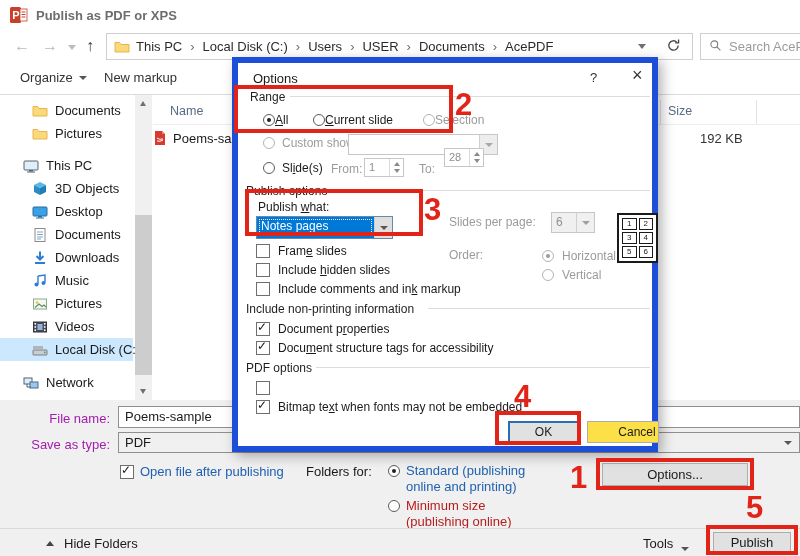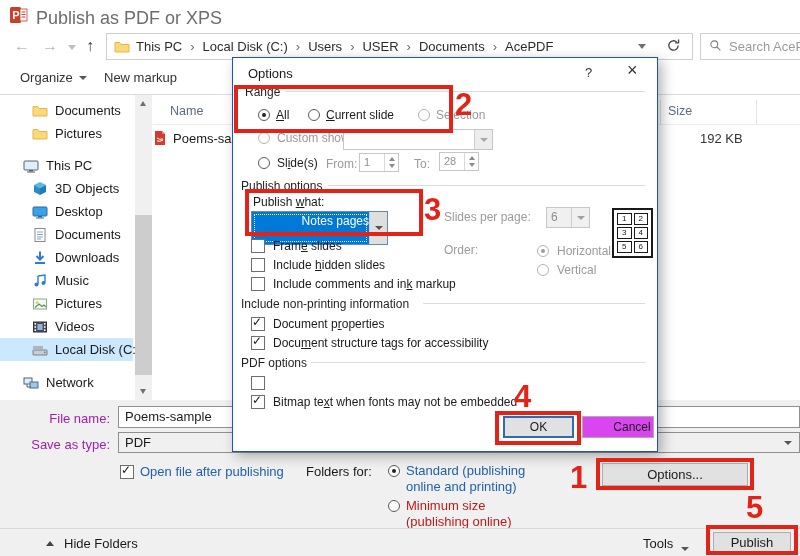--- a/index.html
+++ b/index.html
@@ -1,21 +1,21 @@
 <!DOCTYPE html>
 <html><head>
 <meta charset="utf-8">
 <style>
   html,body{margin:0;padding:0;background:#fff;}
   #screen{position:relative;width:800px;height:556px;background:#fff;overflow:hidden;
           font-family:"Liberation Sans",sans-serif;font-size:13px;color:#1a1a1a;}
   
   .titlebar{position:absolute;left:0;top:0;width:800px;height:30px;background:#fff;}
   .pp-icon{position:absolute;left:10px;top:6px;width:18px;height:18px;}
-  .win-title{position:absolute;left:36px;top:8px;color:#6d6d6d;font-size:18px;}
+  .win-title{position:absolute;left:36px;top:8px;color:#6d6d6d;font-size:13px;font-weight:bold;}
   
   .navrow{position:absolute;left:0;top:30px;width:800px;height:32px;background:#fff;}
   .nav-arrow{position:absolute;top:6px;font-size:16px;line-height:20px;}
   #back-btn{left:14px;color:#b9b9b9;}
   #fwd-btn{left:42px;color:#b9b9b9;}
   #nav-chev{position:absolute;left:68px;top:15px;width:0;height:0;border-left:4px solid transparent;border-right:4px solid transparent;border-top:5px solid #bdbdbd;}
   #up-btn{left:86px;color:#3c3c3c;}
   .addressbox{position:absolute;left:106px;top:3px;width:550px;height:27px;border:1px solid #cfcfcf;
               display:flex;align-items:center;padding-left:7px;box-sizing:border-box;background:#fff;}
   .addr-folder{width:16px;height:16px;margin-right:4px;flex:0 0 auto;}
@@ -80,55 +80,55 @@
   #options-btn{position:absolute;left:602px;top:63px;width:146px;height:23px;background:#e1e1e1;border:1px solid #adadad;
                box-sizing:border-box;text-align:center;line-height:21px;color:#1a1a1a;}
   
   .bottombar{position:absolute;left:0;top:528px;width:800px;height:28px;background:#f0f0f0;border-top:1px solid #d9d9d9;box-sizing:border-box;}
   #hf-chev{position:absolute;left:46px;top:12px;width:0;height:0;border-left:4px solid transparent;border-right:4px solid transparent;border-bottom:5px solid #444;}
   #hf-label{position:absolute;left:64px;top:7px;color:#1a1a1a;}
   #tools-btn{position:absolute;left:643px;top:7px;display:flex;align-items:flex-end;gap:8px;color:#1a1a1a;}
   #publish-btn{position:absolute;left:713px;top:3px;width:78px;height:21px;background:#e1e1e1;border:1px solid #adadad;
                box-sizing:border-box;text-align:center;line-height:19px;}
   
-  .dialog{position:absolute;left:232px;top:57px;width:426px;height:395px;background:#fff;border:1px solid #1d4ed8;
+  .dialog{position:absolute;left:232px;top:57px;width:426px;height:395px;background:#fff;border:6px solid #1d4ed8;
           box-sizing:border-box;box-shadow:4px 4px 12px rgba(0,0,0,.3);z-index:5;font-size:12px;}
   .dlg-title{position:absolute;left:15px;top:8px;font-size:13px;color:#1a1a1a;}
   .dlg-help{position:absolute;left:352px;top:7px;font-size:13px;color:#333;}
   .dlg-close{position:absolute;left:394px;top:2px;font-size:18px;color:#333;}
   .grp-lbl{position:absolute;color:#1f1f1f;}
   .grp-line{position:absolute;height:1px;background:#dcdcdc;}
   .drow{position:absolute;display:flex;align-items:center;gap:7px;height:16px;}
   .gray{color:#9b9b9b;}
-  .dradio-wrap{position:absolute;top:0;display:flex;align-items:center;gap:6px;height:16px;}
+  .dradio-wrap{position:absolute;top:0;display:flex;align-items:center;height:16px;}
   #range-radios{position:absolute;left:0;top:49px;width:420px;height:16px;}
   .dcombo{position:absolute;border:1px solid #c6c6c6;box-sizing:border-box;background:#fff;display:flex;}
   .dcombo .val{flex:1;padding-left:4px;line-height:19px;white-space:nowrap;overflow:hidden;}
   .dcombo .chevbox{width:17px;border-left:1px solid #cfcfcf;background:#ededed;display:flex;align-items:center;justify-content:center;}
   #cs-combo{left:110px;top:71px;width:150px;height:21px;}
-  #pw-combo{left:18px;top:153px;width:137px;height:34px;border-color:#6b87a8;text-align:right;}
+  #pw-combo{left:18px;top:153px;width:137px;height:23px;border-color:#6b87a8;}
   #pw-combo .val{background:#0078d7;color:#fff;outline:1px dotted #e8f2ff;outline-offset:-3px;}
   #pw-combo .chevbox{background:#dfdfdf;}
   #spp-combo{left:313px;top:149px;width:44px;height:21px;background:#f0f0f0;}
   #spp-combo .val{color:#8f8f8f;}
   #spp-combo .chevbox{background:#f0f0f0;}
   .spin{position:absolute;width:40px;height:19px;border:1px solid #c6c6c6;box-sizing:border-box;background:#fff;display:flex;}
   .spin .val{flex:1;padding-left:4px;font-size:11px;line-height:17px;color:#8f8f8f;}
   .spin .arrows{width:13px;border-left:1px solid #d9d9d9;display:flex;flex-direction:column;align-items:center;justify-content:space-evenly;}
   .spin .arrows .u{width:0;height:0;border-left:3px solid transparent;border-right:3px solid transparent;border-bottom:4px solid #8a8a8a;}
   .spin .arrows .d{width:0;height:0;border-left:3px solid transparent;border-right:3px solid transparent;border-top:4px solid #8a8a8a;}
   .chk-group{position:absolute;left:18px;}
   .chk-row{display:flex;align-items:center;gap:8px;height:19px;}
   #preview-grid{position:absolute;left:379px;top:150px;width:41px;height:50px;border:2px solid #1a1a1a;background:#fff;
                 box-sizing:border-box;display:grid;grid-template-columns:1fr 1fr;gap:2px;padding:3px;}
   #preview-grid .pcell{border:1px solid #1a1a1a;font-size:8px;line-height:10px;text-align:center;color:#1a1a1a;}
   #order-radios{position:absolute;left:304px;top:183px;width:110px;}
   #ok-btn{position:absolute;left:270px;top:358px;width:71px;height:22px;background:#e1e1e1;border:1px solid #2a6db5;
           box-shadow:inset 0 0 0 1px #2a6db5;box-sizing:border-box;text-align:center;line-height:20px;}
-  #cancel-btn{position:absolute;left:349px;top:358px;width:72px;height:22px;background:#d946ef;border:1px solid #adadad;
+  #cancel-btn{position:absolute;left:349px;top:358px;width:72px;height:22px;background:#fde047;border:1px solid #adadad;
           box-sizing:border-box;text-align:center;line-height:20px;padding-left:28px;}
   
   .ann-box{position:absolute;border:4px solid #e22418;box-sizing:border-box;z-index:9;}
   .ann-num{position:absolute;color:#e22418;font-size:31px;font-weight:700;z-index:9;line-height:30px;}
   #ann-box-1{left:596px;top:458px;width:158px;height:32px;}
   #ann-box-2{left:234px;top:85px;width:219px;height:48px;}
   #ann-box-3{left:245px;top:189px;width:178px;height:47px;}
   #ann-box-4{left:495px;top:411px;width:86px;height:34px;}
   #ann-box-5{left:706px;top:525px;width:92px;height:30px;}
   #ann-num-1{left:570px;top:463px;}
@@ -405,21 +405,21 @@
     </div>
     <span class="gray" style="position:absolute;left:93px;top:99px">From:</span>
     <div class="spin" style="left:126px;top:95px">
       <span class="val">1</span>
       <span class="arrows">
           <i class="u"></i>
           <i class="d"></i>
         </span>
     </div>
     <span class="gray" style="position:absolute;left:181px;top:99px">To:</span>
-    <div class="spin" style="left:206px;top:94px">
+    <div class="spin" style="left:206px;top:85px">
       <span class="val">28</span>
       <span class="arrows">
           <i class="u"></i>
           <i class="d"></i>
         </span>
     </div>
 
     <span class="grp-lbl" style="left:8px;top:121px">Publish options</span>
     <div class="grp-line" style="left:95px;top:127px;width:317px"></div>
 

